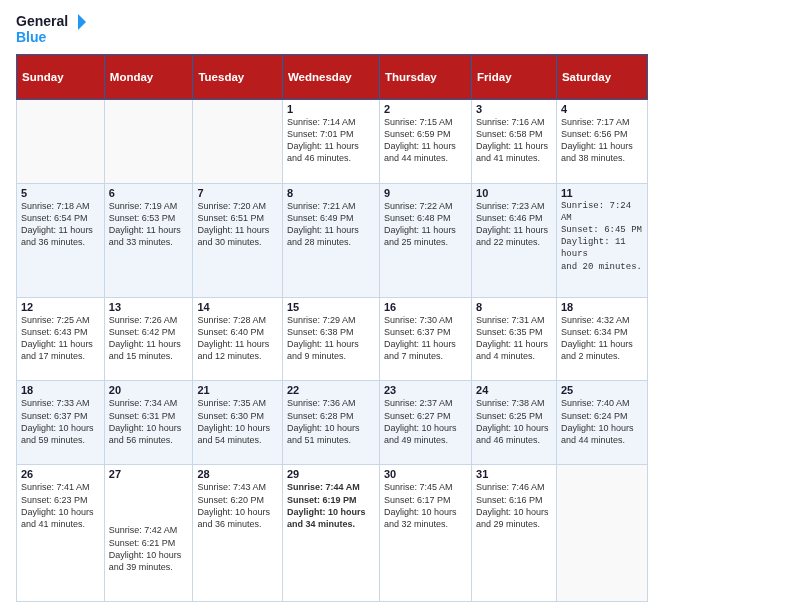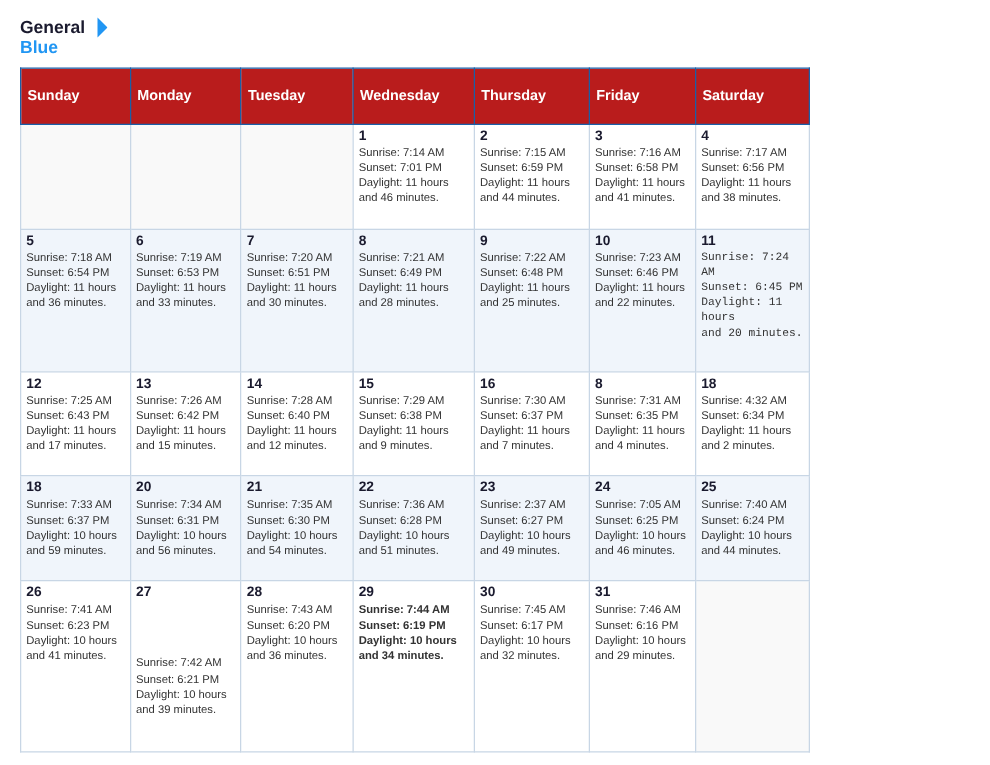--- a/index.html
+++ b/index.html
@@ -276,21 +276,21 @@
           </td>
           <td>
             <span class="day-num">23</span>
             <div class="day-info" style="white-space: pre-line;">Sunrise: 2:37 AM
 Sunset: 6:27 PM
 Daylight: 10 hours
 and 49 minutes.</div>
           </td>
           <td>
             <span class="day-num">24</span>
-            <div class="day-info" style="white-space: pre-line;">Sunrise: 7:05 AM
+            <div class="day-info" style="white-space: pre-line;">Sunrise: 7:38 AM
 Sunset: 6:25 PM
 Daylight: 10 hours
 and 46 minutes.</div>
           </td>
           <td>
             <span class="day-num">25</span>
             <div class="day-info" style="white-space: pre-line;">Sunrise: 7:40 AM
 Sunset: 6:24 PM
 Daylight: 10 hours
 and 44 minutes.</div>

